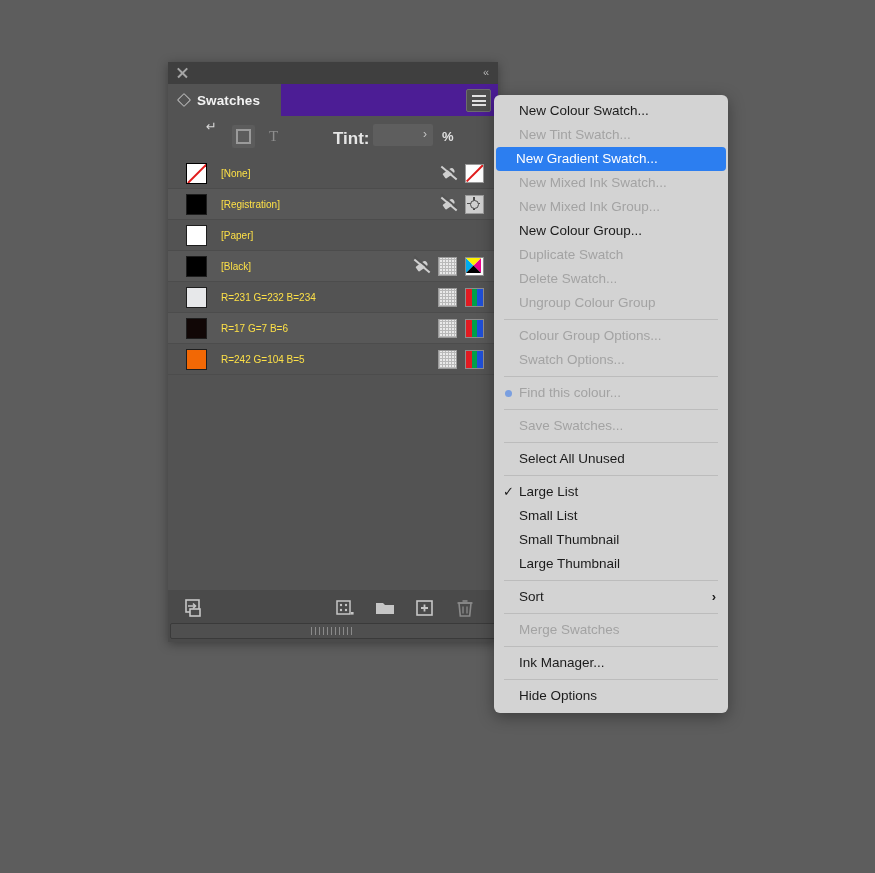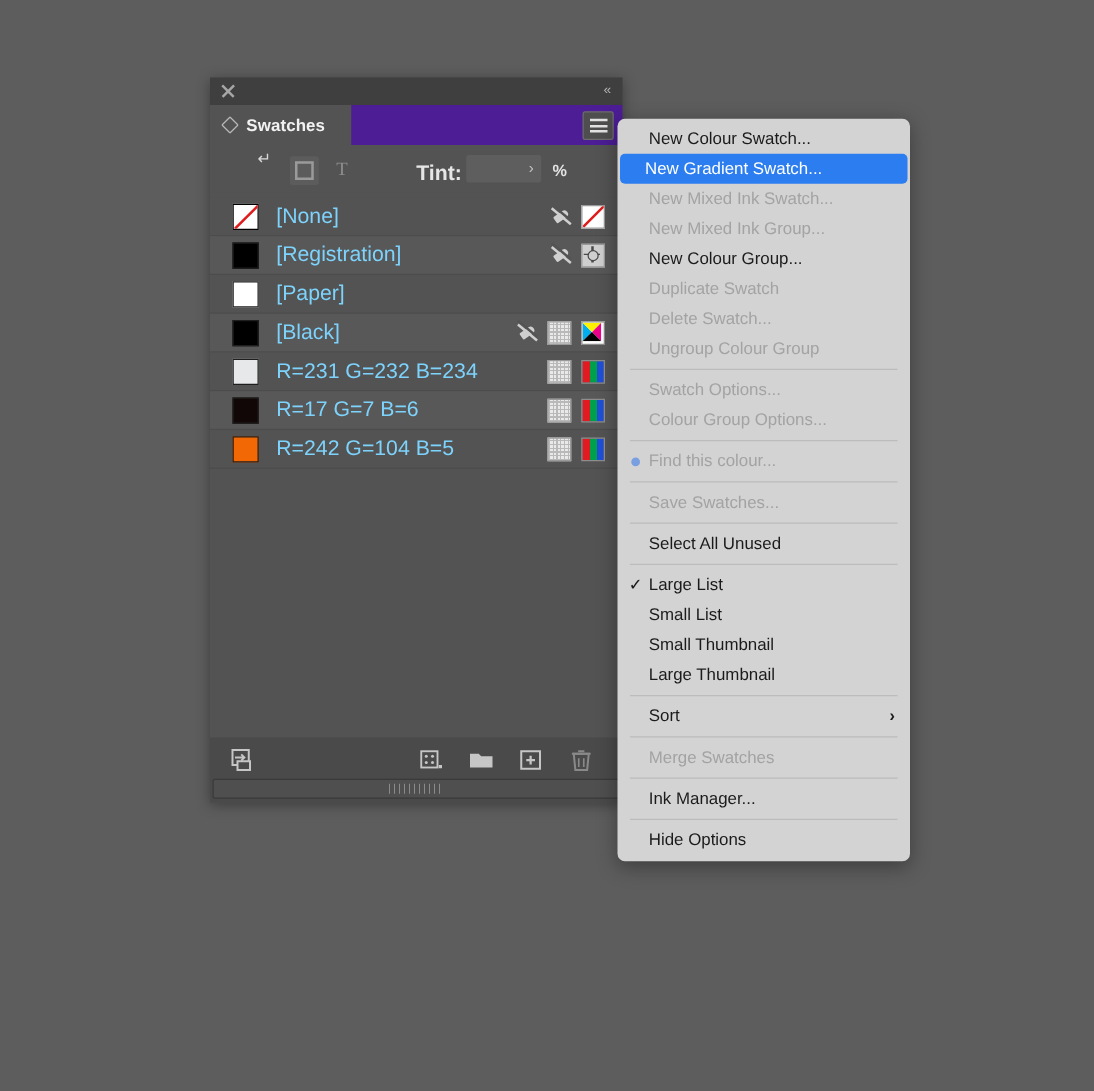--- a/index.html
+++ b/index.html
@@ -102,21 +102,21 @@
   .sw-chip{
     margin-left:18px;width:19px;height:19px;border:1px solid #1e1e1e;
     flex:0 0 auto;position:relative;overflow:hidden;
   }
   .sw-none{background:#ffffff;border:1px solid #000;}
   .sw-none:after{
     content:"";position:absolute;left:-3px;top:8px;width:28px;height:2.4px;
     background:#e01b1b;transform:rotate(-45deg);
   }
   .row-name{
-    margin-left:14px;color:#7dd3fc;font-size:17px;white-space:nowrap;text-align:center;
+    margin-left:14px;color:#fde047;font-size:10px;white-space:nowrap;text-align:center;
   }
   .row-icons{
     margin-left:auto;display:flex;align-items:center;gap:8px;padding-right:14px;
   }
   .ic{width:17px;height:17px;position:relative;flex:0 0 auto;}
 
   
   .ic-pen .nib{
     position:absolute;left:3px;top:5px;width:12px;height:6px;
     background:#cfcfcf;transform:rotate(-35deg);border-radius:1px 3px 3px 1px;
@@ -371,30 +371,31 @@
       </div>
       <div class="grip">
           <i></i>
         </div>
     </div>
 
   </div>
 
   <div class="menu" id="context-menu">
       <div class="mi"><span>New Colour Swatch...</span></div>
+      <div class="mi disabled"><span>New Tint Swatch...</span></div>
       <div class="mi sel"><span>New Gradient Swatch...</span></div>
       <div class="mi disabled"><span>New Mixed Ink Swatch...</span></div>
       <div class="mi disabled"><span>New Mixed Ink Group...</span></div>
       <div class="mi"><span>New Colour Group...</span></div>
       <div class="mi disabled"><span>Duplicate Swatch</span></div>
       <div class="mi disabled"><span>Delete Swatch...</span></div>
       <div class="mi disabled"><span>Ungroup Colour Group</span></div>
       <div class="msep"></div>
+      <div class="mi disabled"><span>Colour Group Options...</span></div>
       <div class="mi disabled"><span>Swatch Options...</span></div>
-      <div class="mi disabled"><span>Colour Group Options...</span></div>
       <div class="msep"></div>
       <div class="mi disabled"><span class="bullet"></span><span>Find this colour...</span></div>
       <div class="msep"></div>
       <div class="mi disabled"><span>Save Swatches...</span></div>
       <div class="msep"></div>
       <div class="mi"><span>Select All Unused</span></div>
       <div class="msep"></div>
       <div class="mi"><span class="check">✓</span><span>Large List</span></div>
       <div class="mi"><span>Small List</span></div>
       <div class="mi"><span>Small Thumbnail</span></div>

